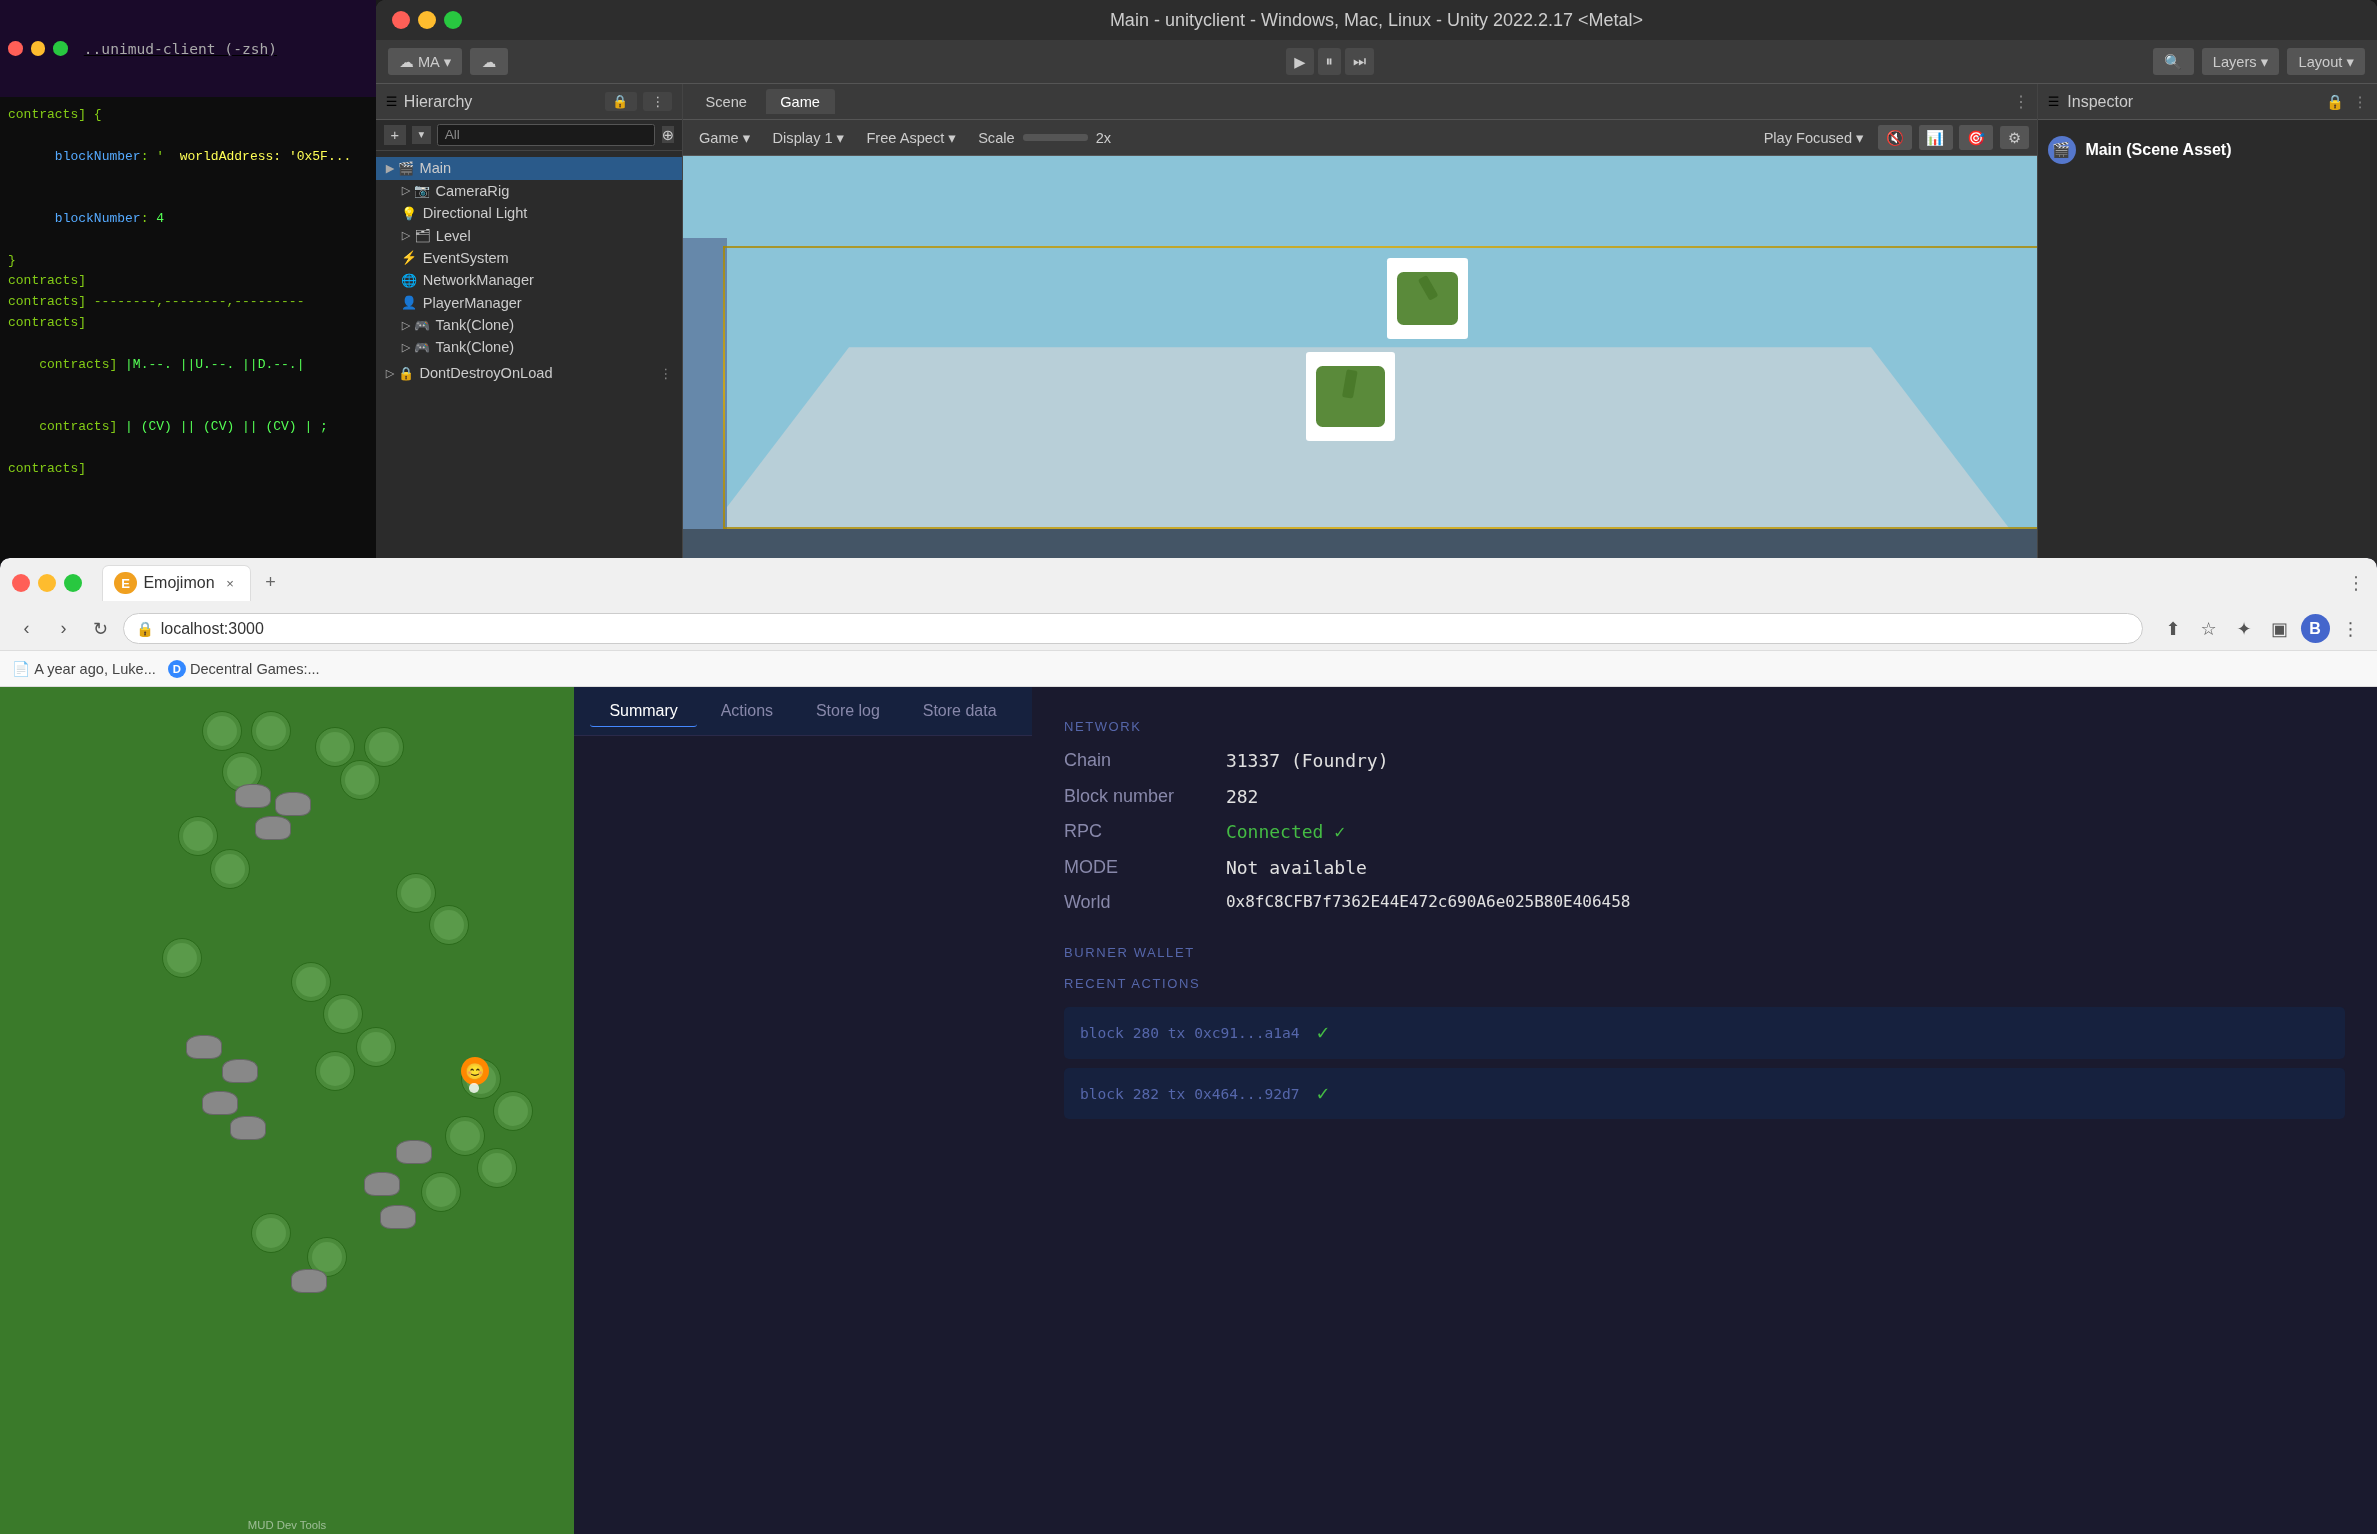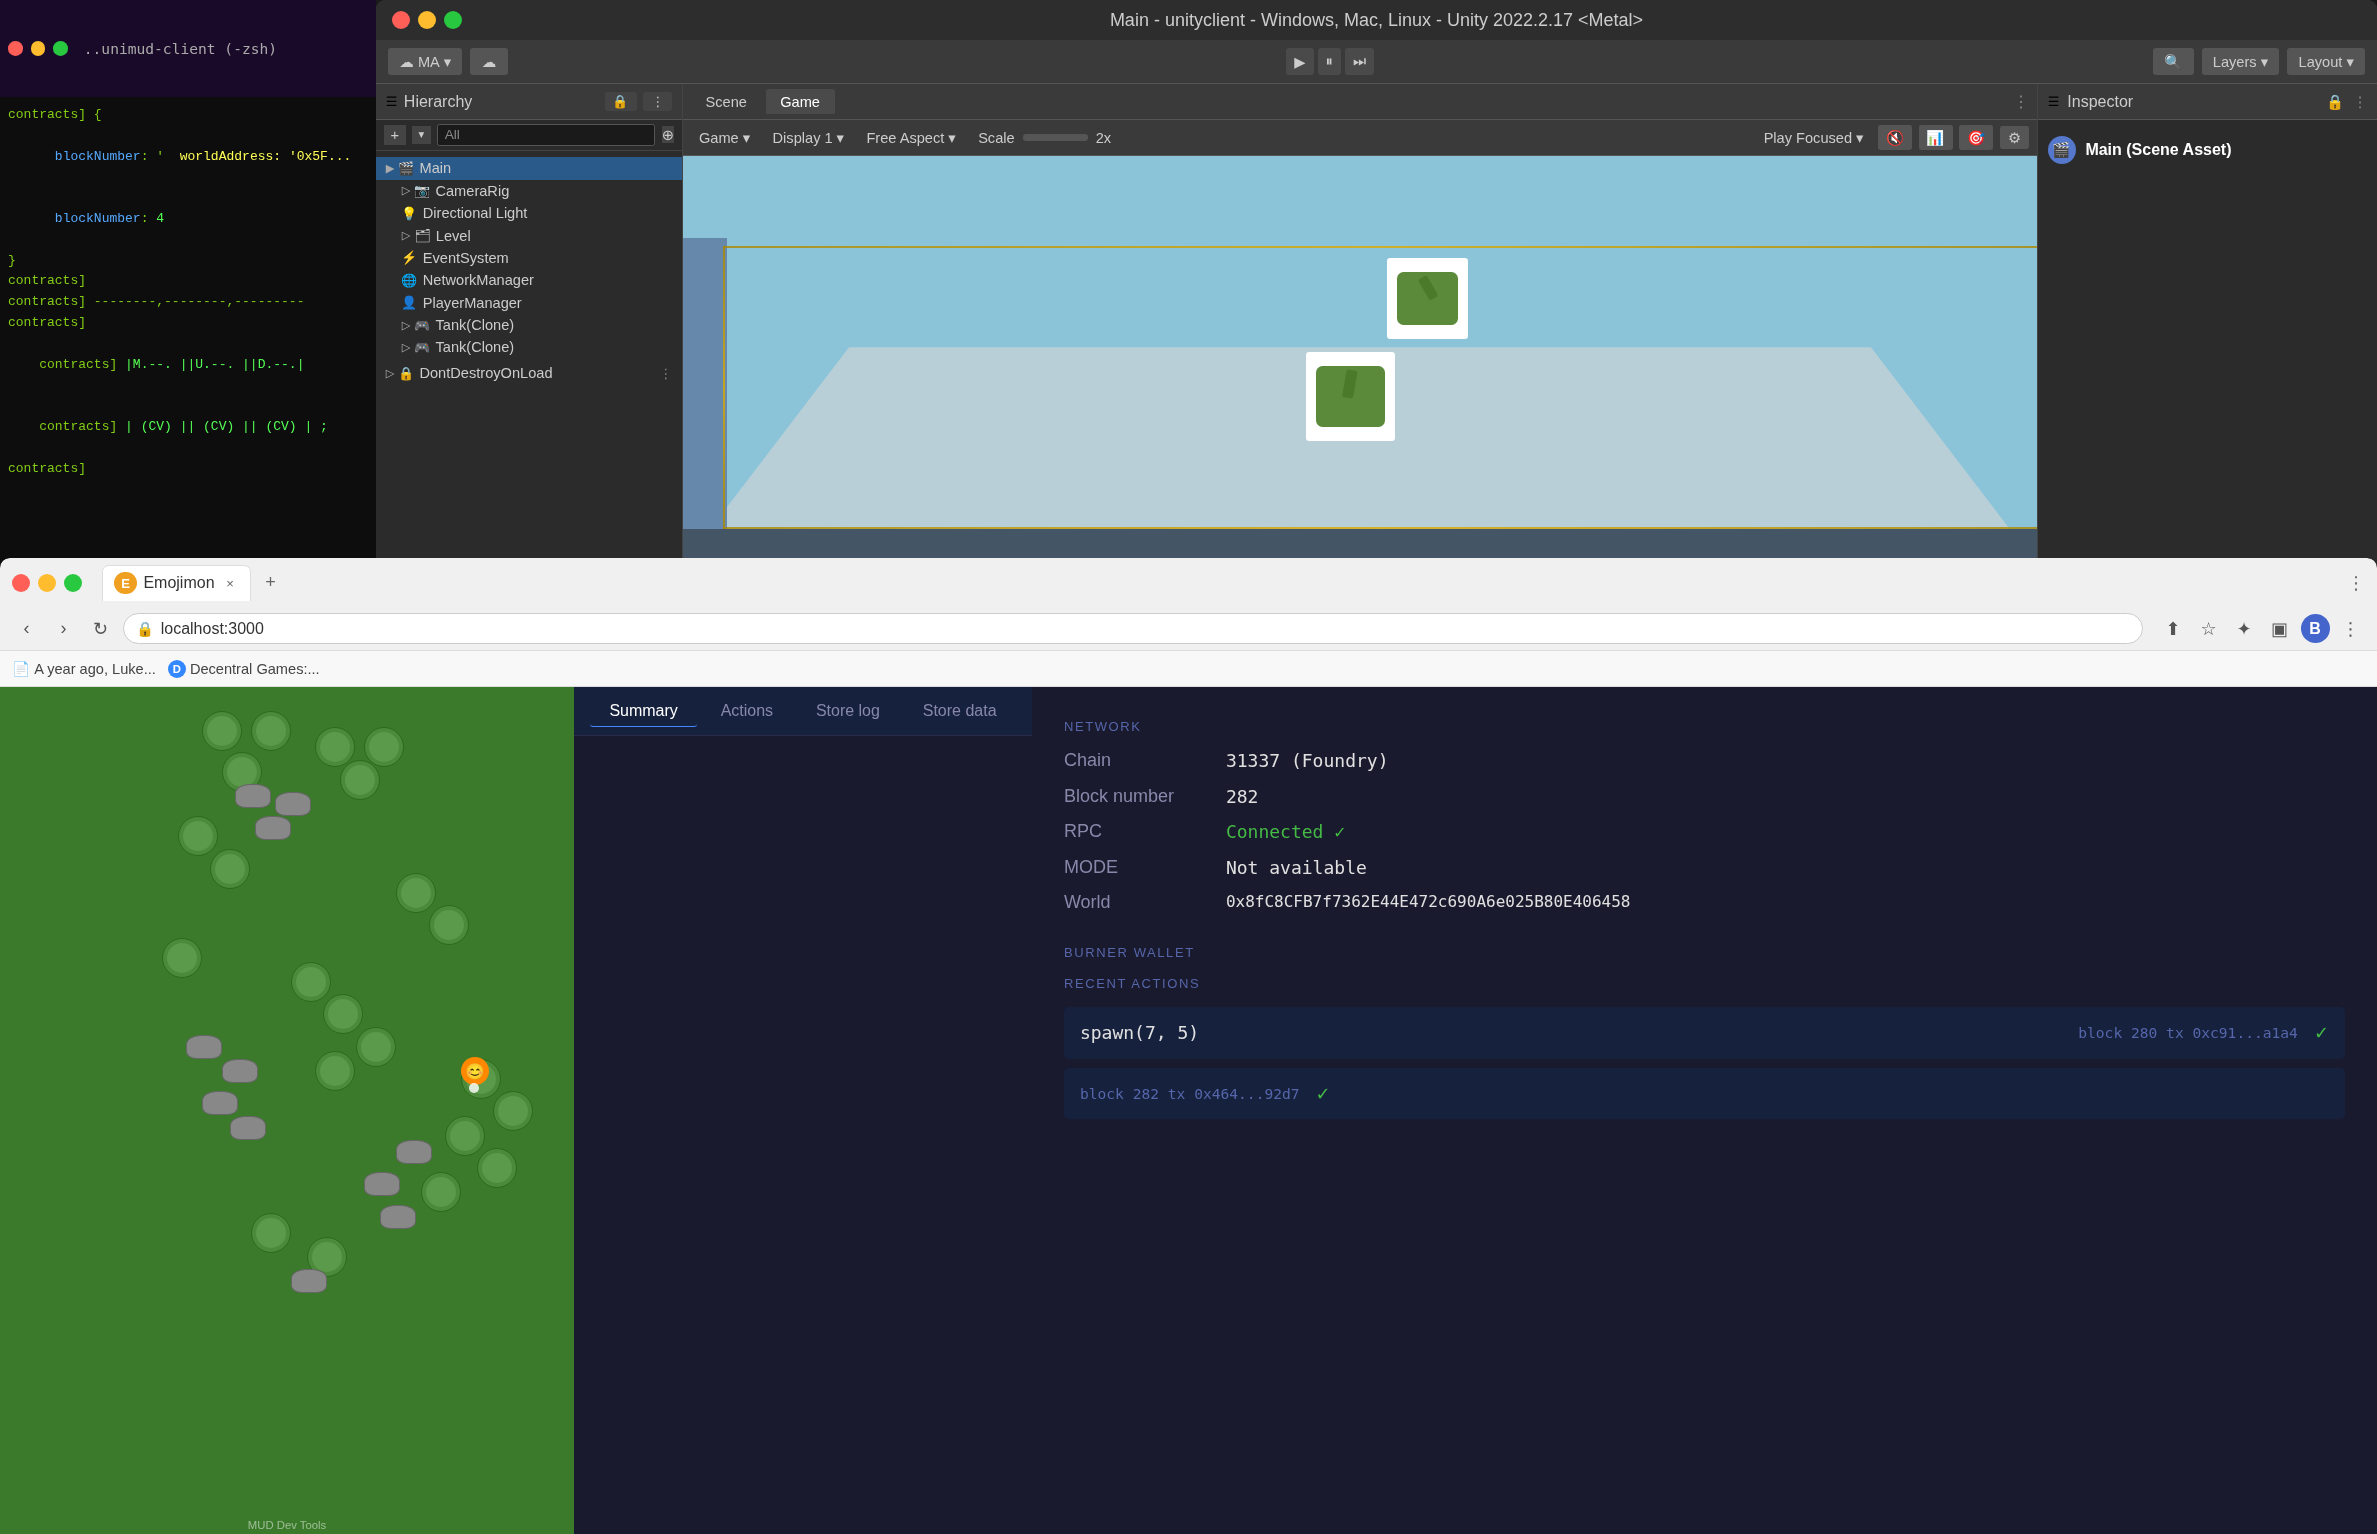--- a/index.html
+++ b/index.html
@@ -567,20 +567,21 @@
     .terminal-top {
       position: absolute;
       top: 0; left: 0;
       width: 376px;
       height: 97px;
       background: #1a0a2a;
       display: flex;
       align-items: center;
       padding: 8px;
       gap: 8px;
+      text-decoration: underline;
     }
 
     .term-dot {
       width: 14.6px; height: 14.6px;
       border-radius: 50%;
     }
     .t-red { background: #ff5f57; }
     .t-yellow { background: #febc2e; }
     .t-green { background: #28c840; }
 
@@ -978,21 +979,20 @@
 
           <span class="info-label">World</span>
           <span class="info-value hash">0x8fC8CFB7f7362E44E472c690A6e025B80E406458</span>
         </div>
 
         <div class="section-title">BURNER WALLET</div>
 
         <div class="section-title">RECENT ACTIONS</div>
 
         <div class="action-row">
-          <span class="action-name">spawn(7, 5)</span>
           <span class="action-meta">block 280  tx 0xc91...a1a4</span>
           <span class="action-check">✓</span>
         </div>
 
         <div class="action-row">
           <span class="action-meta">block 282  tx 0x464...92d7</span>
           <span class="action-check">✓</span>
         </div>
       </div>
     </div>

